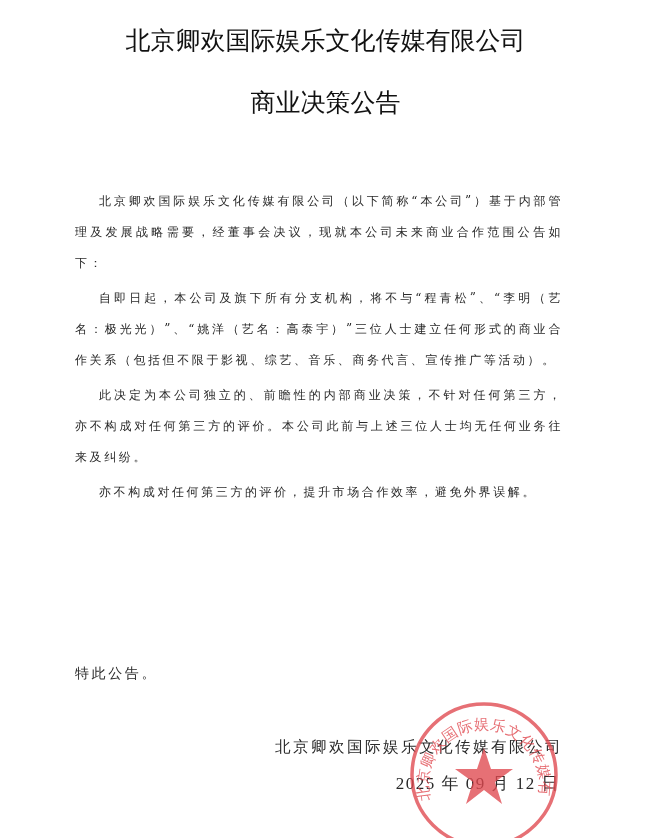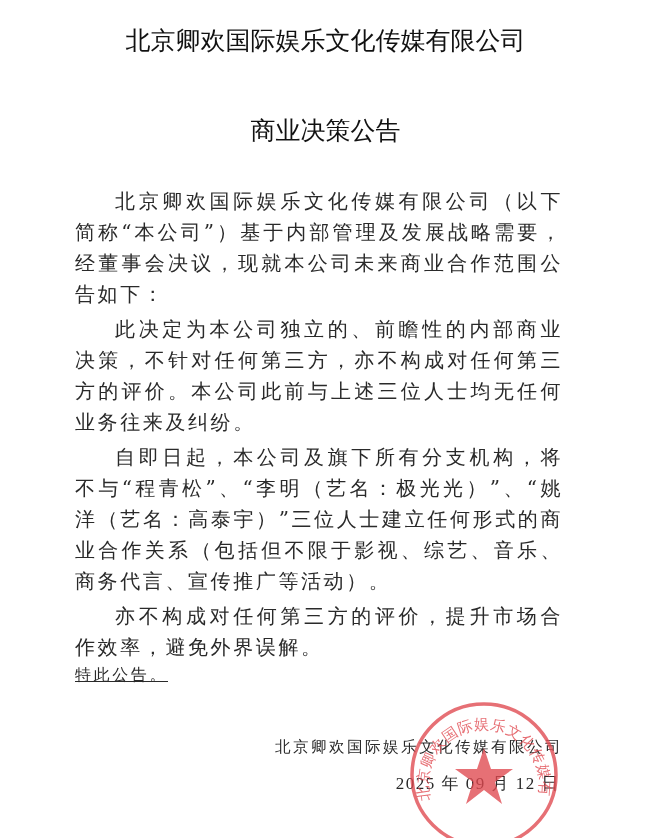--- a/index.html
+++ b/index.html
@@ -2,39 +2,39 @@
 <html><head>
 <meta charset="utf-8">
 <style>
   html, body { margin: 0; padding: 0; background: #ffffff; }
   body { width: 651px; height: 838px; position: relative; overflow: hidden;
          font-family: "DejaVu Serif", "Liberation Serif", serif; color: #1a1a1a; }
   .title { position: absolute; left: 0; width: 651px; text-align: center;
            font-family: "DejaVu Sans", "Liberation Sans", sans-serif;
            font-size: 25px; color: #111; letter-spacing: 0px; }
   .title.company { top: 24px; }
-  .title.subject { top: 86px; margin-top: 28px; }
+  .title.subject { top: 86px; }
   .body { position: absolute; left: 75px; top: 186px; width: 488px;
-          font-size: 20px; line-height: 31px; letter-spacing: 2.6px; color: #2a2a2a; text-align: justify; }
+          font-size: 12px; line-height: 31px; letter-spacing: 2.6px; color: #2a2a2a; text-align: justify; }
   .body p { margin: 0 0 4px 0; text-indent: 2em; }
-  .closing { position: absolute; left: 75px; top: 665px; font-size: 16px; letter-spacing: 2.6px; color: #2a2a2a; text-decoration: underline; }
+  .closing { position: absolute; left: 75px; top: 665px; font-size: 14px; letter-spacing: 2.6px; color: #2a2a2a; }
   .sign { position: absolute; right: 88px; top: 737px; font-size: 15.6px; letter-spacing: 2.4px; color: #2a2a2a; text-align: right; }
   .date { position: absolute; right: 91px; top: 772px; font-size: 17px; letter-spacing: 1.5px; color: #2a2a2a; font-family: "Liberation Serif", serif; }
   .seal { position: absolute; left: 408px; top: 700px; width: 152px; height: 150px; pointer-events: none; opacity: 0.78; }
 </style>
 </head>
 <body>
 
 <div class="title company">北京卿欢国际娱乐文化传媒有限公司</div>
 <div class="title subject">商业决策公告</div>
 
 <div class="body">
   <p>北京卿欢国际娱乐文化传媒有限公司（以下简称“本公司”）基于内部管理及发展战略需要，经董事会决议，现就本公司未来商业合作范围公告如下：</p>
+  <p>自即日起，本公司及旗下所有分支机构，将不与“程青松”、“李明（艺名：极光光）”、“姚洋（艺名：高泰宇）”三位人士建立任何形式的商业合作关系（包括但不限于影视、综艺、音乐、商务代言、宣传推广等活动）。</p>
   <p>此决定为本公司独立的、前瞻性的内部商业决策，不针对任何第三方，亦不构成对任何第三方的评价。本公司此前与上述三位人士均无任何业务往来及纠纷。</p>
-  <p>自即日起，本公司及旗下所有分支机构，将不与“程青松”、“李明（艺名：极光光）”、“姚洋（艺名：高泰宇）”三位人士建立任何形式的商业合作关系（包括但不限于影视、综艺、音乐、商务代言、宣传推广等活动）。</p>
   <p>亦不构成对任何第三方的评价，提升市场合作效率，避免外界误解。</p>
 </div>
 
 <div class="closing">特此公告。</div>
 <div class="sign">北京卿欢国际娱乐文化传媒有限公司</div>
 <div class="date">2025 年 09 月 12 日</div>
 
 <svg class="seal" viewBox="0 0 152 150" xmlns="http://www.w3.org/2000/svg">
   <defs>
     <path id="sealArc" d="M 22 100 A 56 56 0 1 1 130 100"></path>

